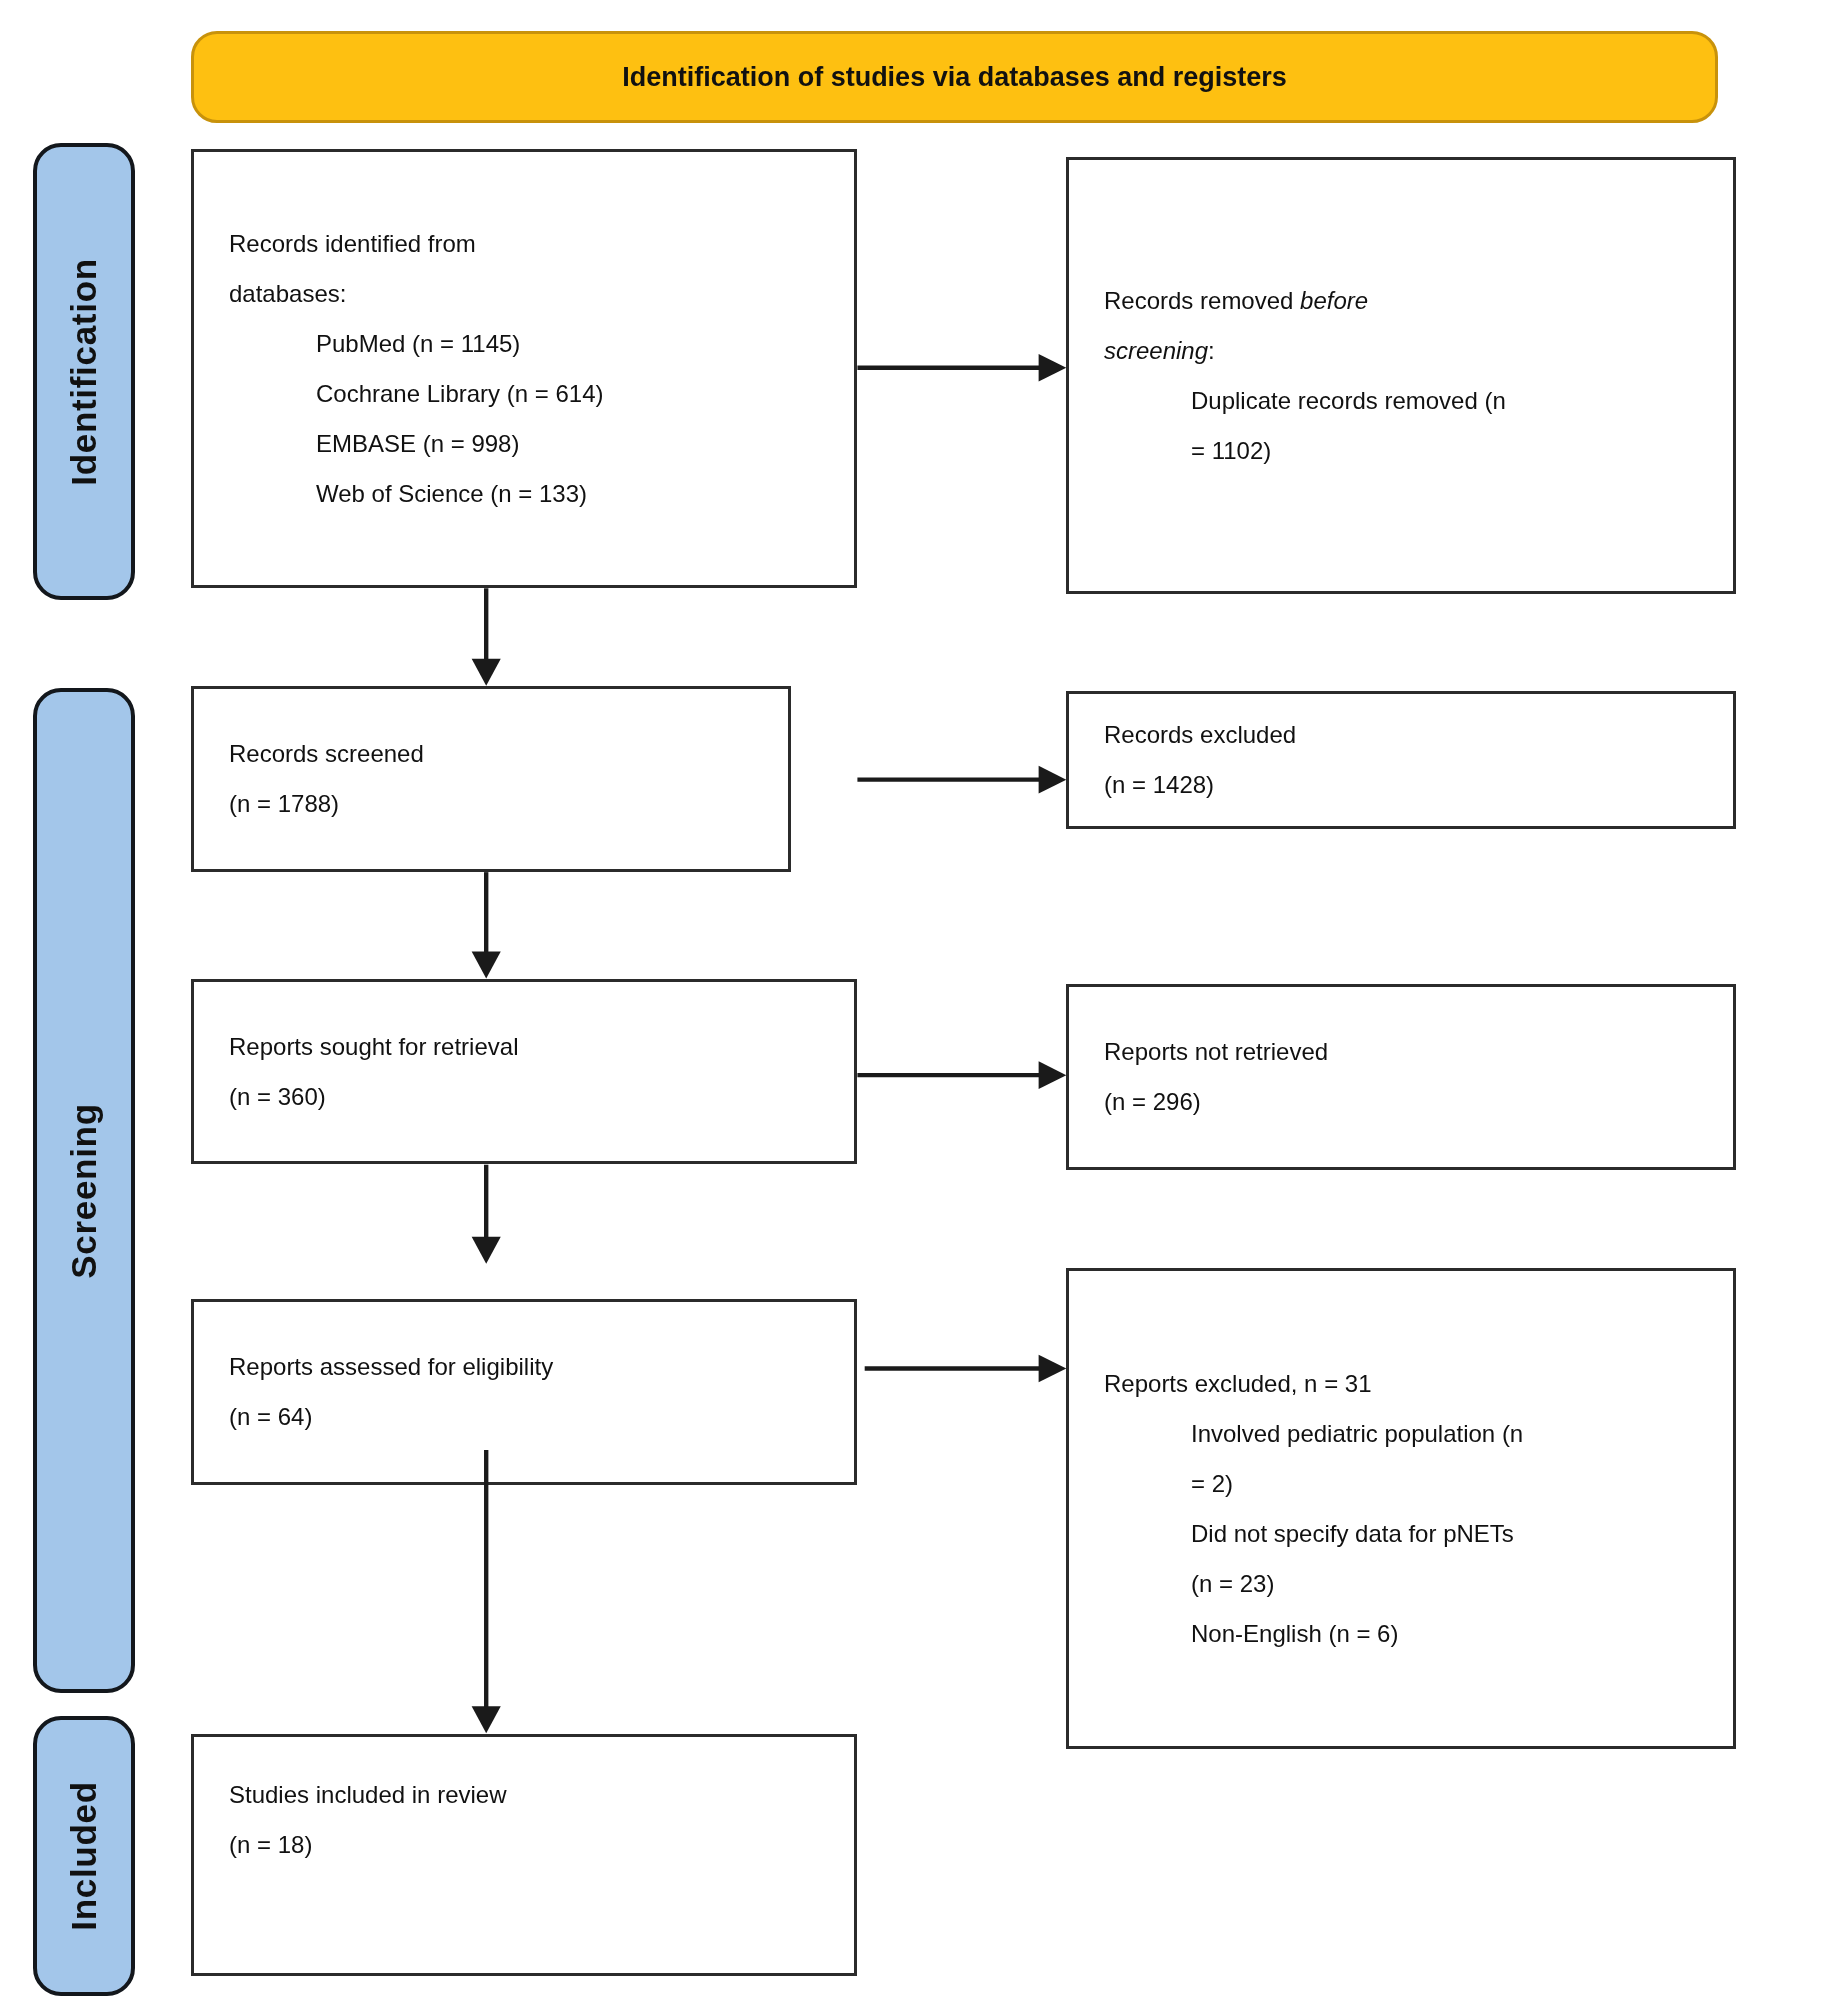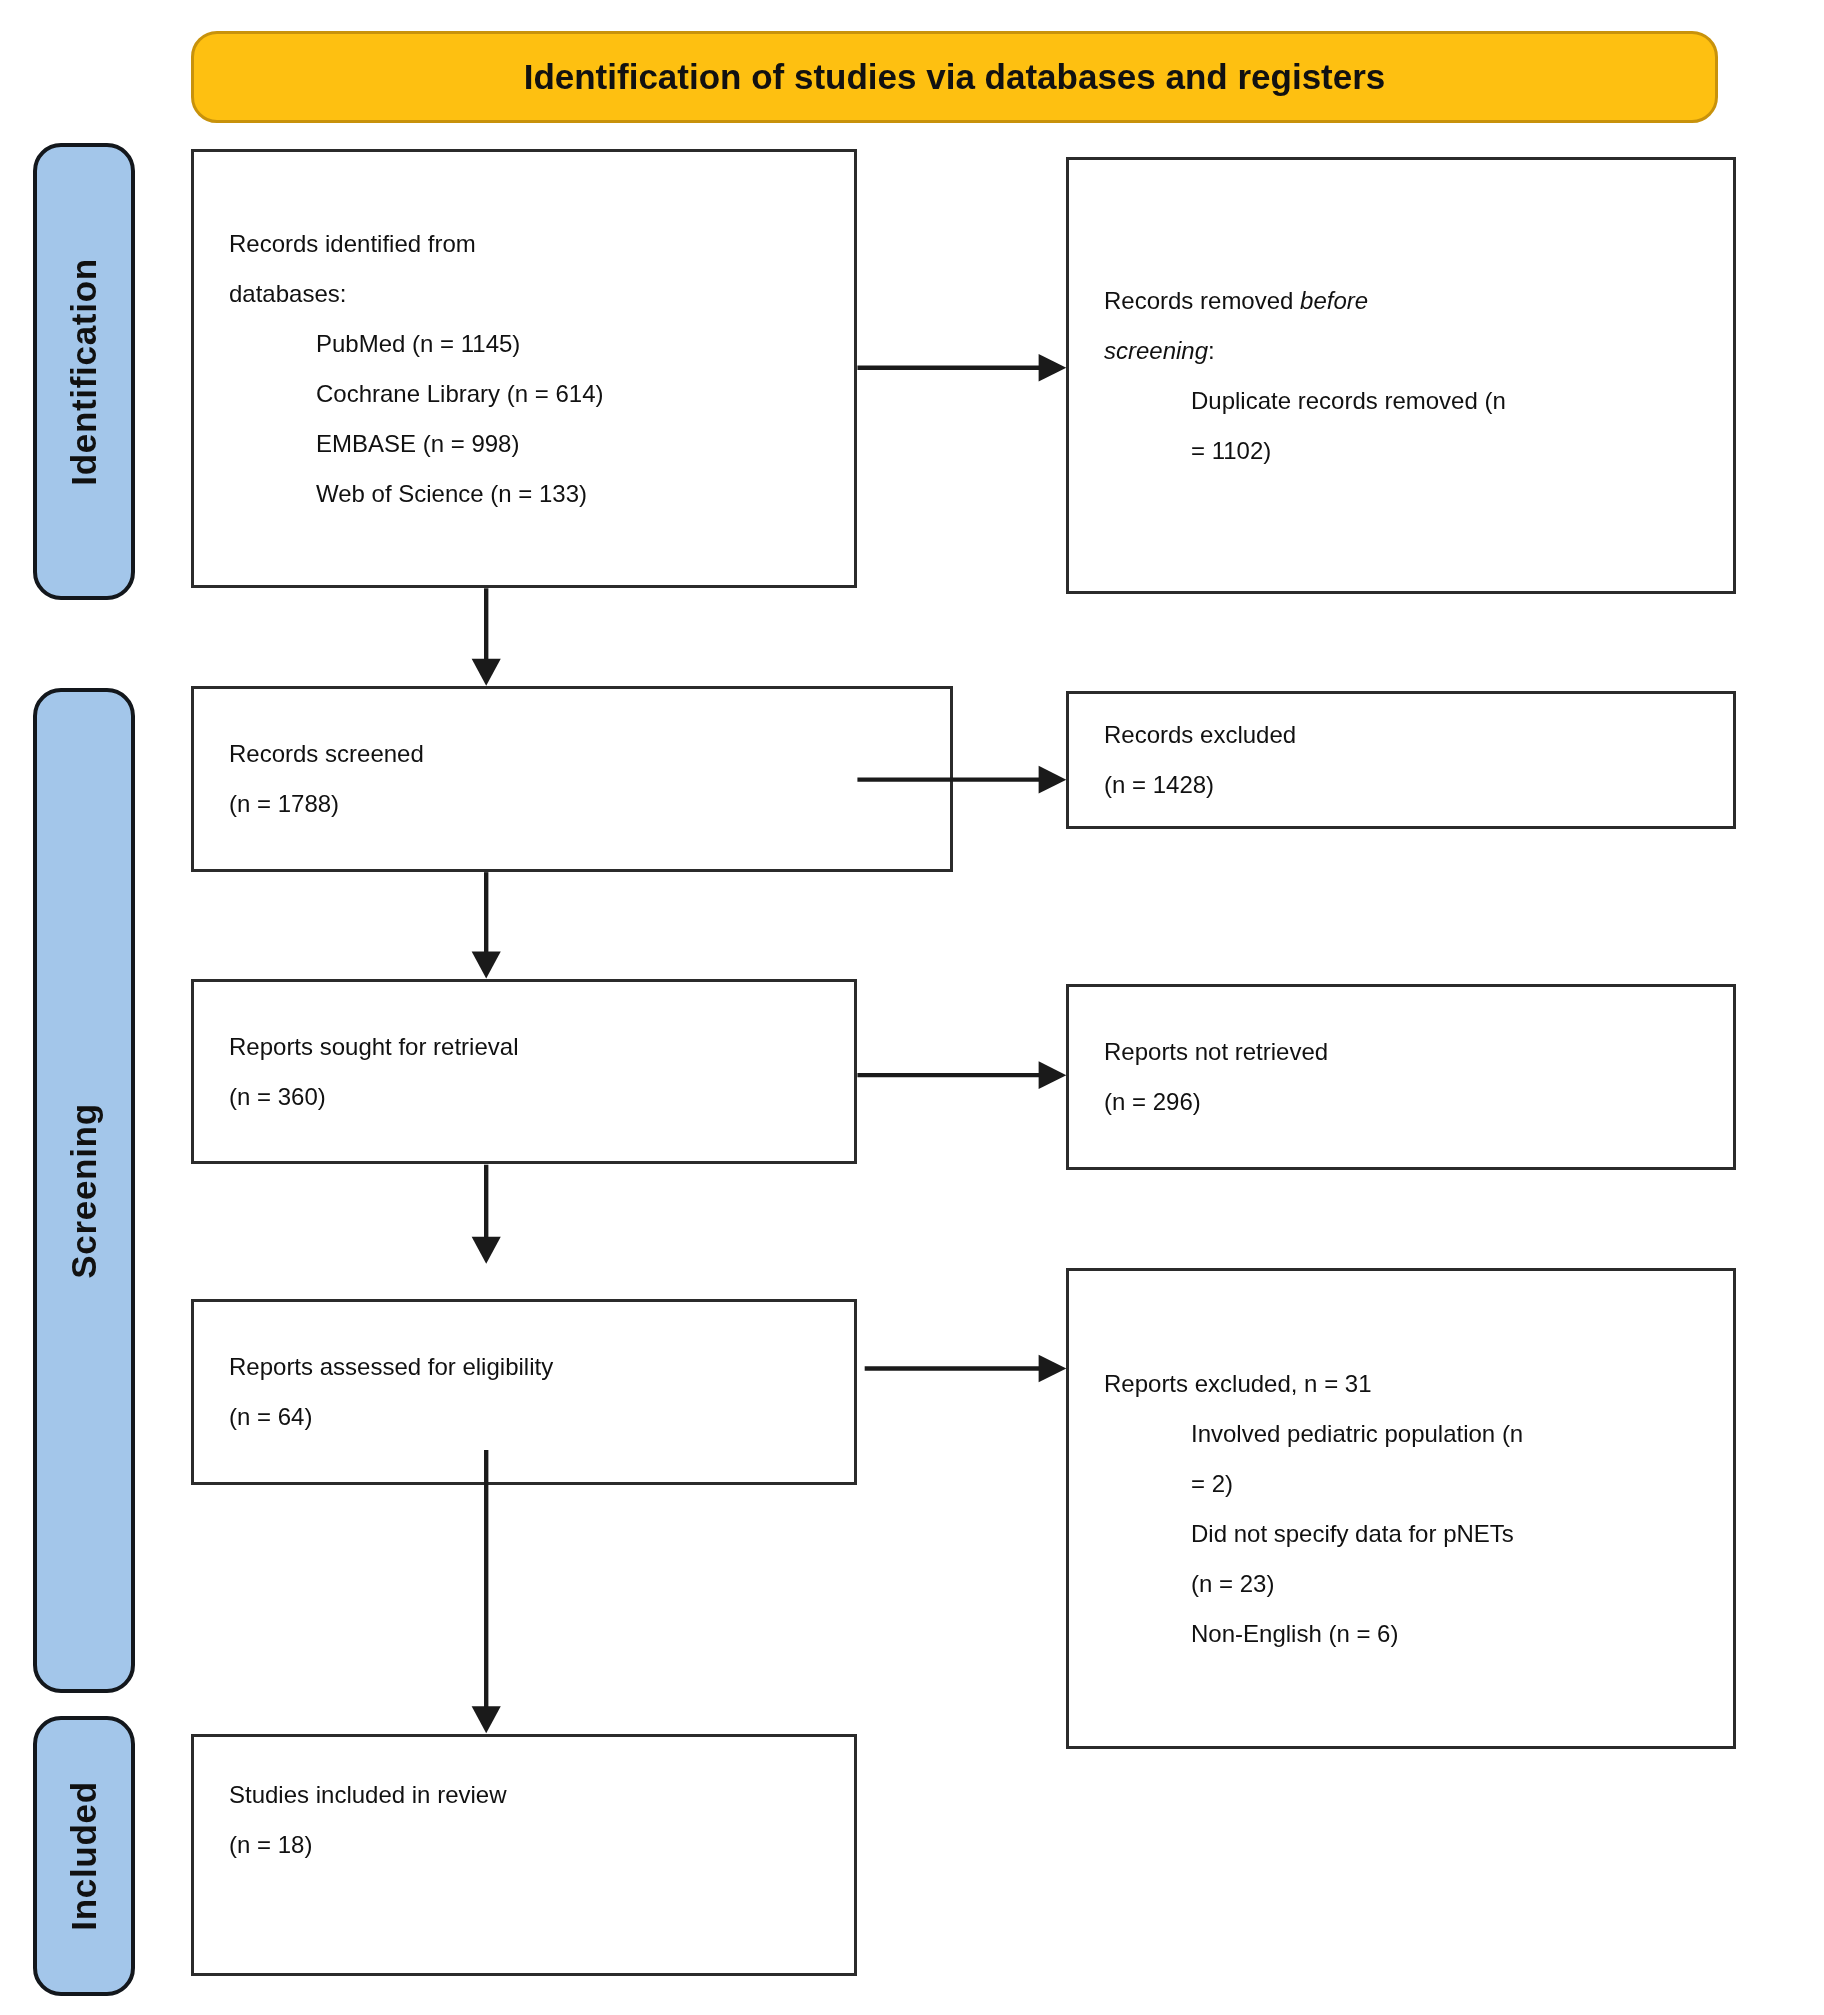--- a/index.html
+++ b/index.html
@@ -10,21 +10,21 @@
   html,body{margin:0;padding:0;background:#ffffff;}
   .canvas{
     position:relative; width:1824px; height:2015px; background:#ffffff;
     font-family:"Liberation Sans", sans-serif; color:var(--text);
   }
   
   .banner{
     position:absolute; left:191px; top:31px; width:1527px; height:92px;
     background:var(--banner-fill); border:3.6px solid var(--banner-border);
     border-radius:26px; display:flex; align-items:center; justify-content:center;
-    font-size:35px; font-weight:bold; box-sizing:border-box;
+    font-size:27px; font-weight:bold; box-sizing:border-box;
   }
   
   .side-label{
     position:absolute; left:33px; width:102px;
     background:var(--label-fill); border:4.4px solid var(--label-border);
     border-radius:28px; display:flex; align-items:center; justify-content:center;
     box-sizing:border-box;
   }
   .side-label .rot{
     transform:rotate(-90deg); white-space:nowrap;
@@ -38,21 +38,21 @@
     position:absolute; background:#ffffff; border:3.6px solid var(--box-border);
     box-sizing:border-box; display:flex; flex-direction:column; justify-content:center;
     padding:14.6px 22px 14.6px 35px; font-size:24px; line-height:50px;
   }
   .box .line{white-space:nowrap;}
   .box .line.ind{padding-left:87px;}
   .box .it{font-style:italic;}
   .box.align-top{justify-content:flex-start; padding-top:33px;}
   #b1{left:191px; top:149px;  width:666px; height:439px;}
   #r1{left:1066px; top:157px; width:670px; height:437px;}
-  #b2{left:191px; top:686px;  width:762px; height:186px;}
+  #b2{left:191px; top:686px;  width:600px; height:186px;}
   #r2{left:1066px; top:691px; width:670px; height:138px;}
   #b3{left:191px; top:979px; width:666px; height:185px;}
   #r3{left:1066px; top:984px; width:670px; height:186px;}
   #b4{left:191px; top:1264px; width:666px; height:186px;margin-top:35px;}
   #r4{left:1066px; top:1268px; width:670px; height:481px;}
   #b5{left:191px; top:1734px; width:666px; height:242px;}
   
   .arrow-svg{position:absolute; left:0; top:0; pointer-events:none;}
   .arrow-line{stroke:var(--arrow); stroke-width:6px;}
   .arrow-head{fill:var(--arrow);}

